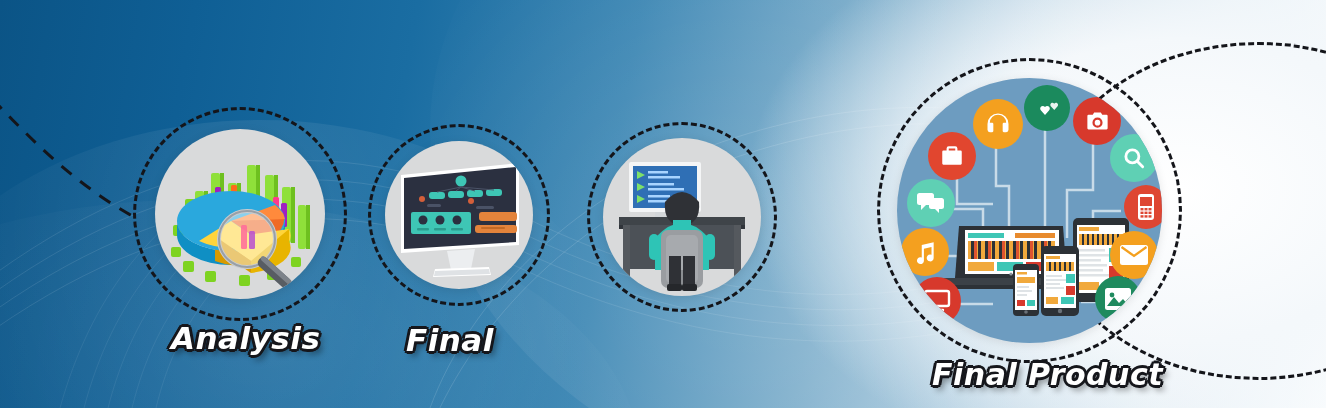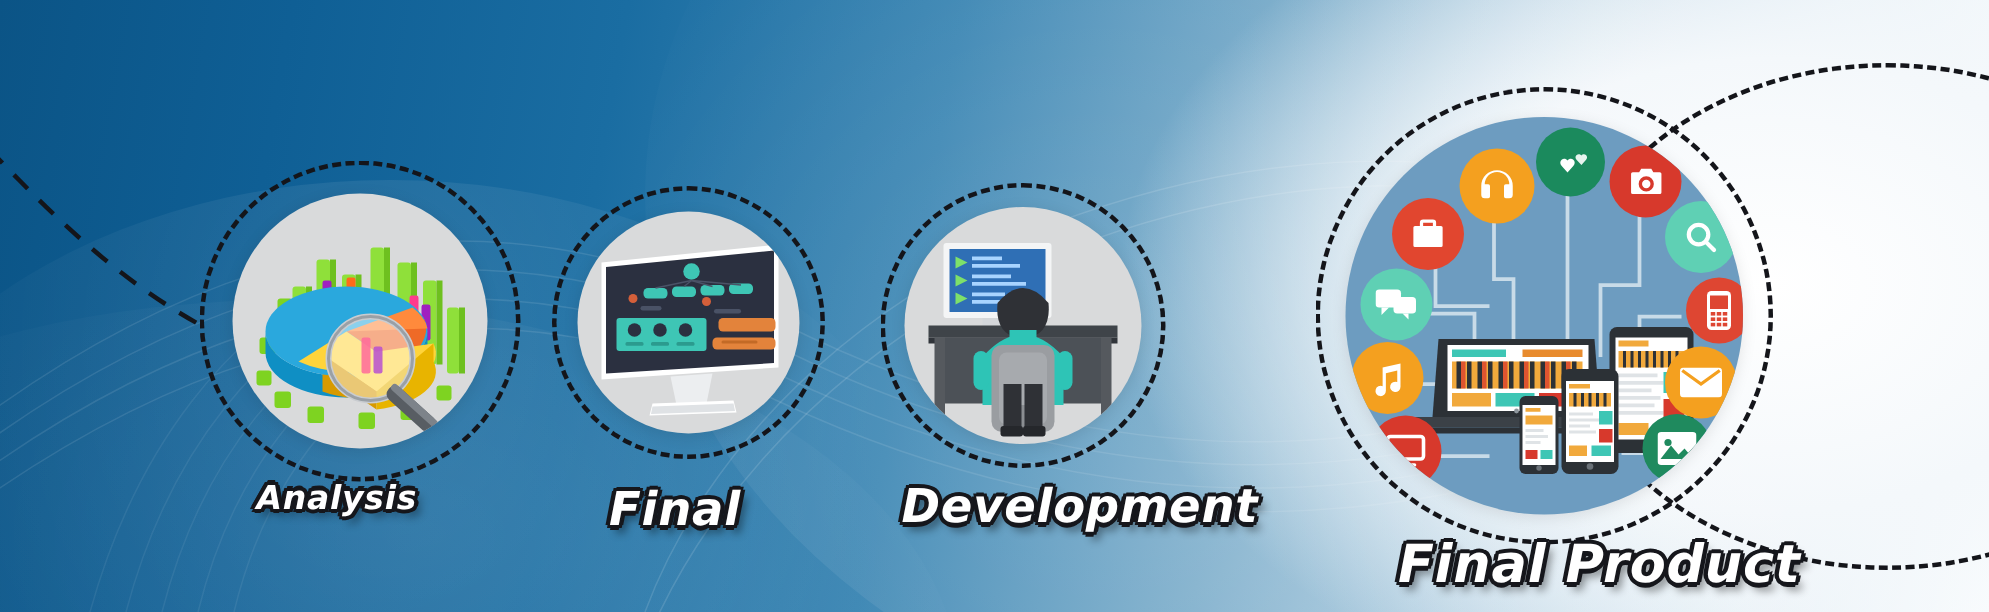--- a/index.html
+++ b/index.html
@@ -69,37 +69,37 @@
       -2px -2px 0 #16171c,  2px -2px 0 #16171c,
       -2px  2px 0 #16171c,  2px  2px 0 #16171c,
       -3px  0   0 #16171c,  3px  0   0 #16171c,
        0   -3px 0 #16171c,  0    3px 0 #16171c,
        4px  5px 6px rgba(0,0,0,0.45);
   }
 
   
   #s1-ring { left:133px; top:107px; width:214px; height:214px; }
   #s1-disc { left:155px; top:129px; width:170px; height:170px; }
-  #s1-label{ left:171px; top:320px; font-size:22px; }
+  #s1-label{ left:171px; top:320px; font-size:31px; }
 
   
   #s2-ring { left:368px; top:124px; width:182px; height:182px; }
   #s2-disc { left:385px; top:141px; width:148px; height:148px; }
   #s2-label{ left:406px; top:322px; font-size:31px; }
 
   
   #s3-ring { left:587px; top:122px; width:190px; height:190px; }
   #s3-disc { left:603px; top:138px; width:158px; height:158px; }
   #s3-label{ left:601px; top:320px; font-size:31px; }
 
   
   #s4-ring { left:877px; top:58px; width:305px; height:305px; }
   #s4-disc { left:897px; top:78px; width:265px; height:265px;
              background:#6d9cc0; }
-  #s4-label{ left:932px; top:357px; font-size:35px; }
+  #s4-label{ left:932px; top:357px; font-size:30px; }
 
   
   #outer-loop {
     position:absolute; left:1043px; top:42px; width:430px; height:338px;
     border-radius:50%; border:3px dashed #14151a;
   }
   #left-tail { position:absolute; left:-16px; top:78px; width:190px; height:160px; }
 
   
   .art { position:absolute; left:0; top:0; width:100%; height:100%; }
@@ -304,21 +304,20 @@
       <rect x="58" y="92" width="42" height="58" rx="7" fill="#9a9da1"></rect>
       <rect x="63" y="97" width="32" height="48" rx="5" fill="#a7aaae"></rect>
       <rect x="74" y="132" width="10" height="20" fill="#8b8e92"></rect>
 
       <rect x="66" y="118" width="12" height="34" fill="#2f3136"></rect>
       <rect x="80" y="118" width="12" height="34" fill="#2f3136"></rect>
       <rect x="64" y="146" width="15" height="7" rx="2" fill="#25272b"></rect>
       <rect x="79" y="146" width="15" height="7" rx="2" fill="#25272b"></rect>
     </svg>
   </div>
-  <div class="label" id="s3-label">Development</div>
 
   <div class="dashring" id="s4-ring"></div>
   <div class="disc" id="s4-disc">
     <svg class="art" viewBox="0 0 265 265">
 
       <g fill="none" stroke="#c8dbe8" stroke-width="2.5">
         <path d="M60,82 L60,126 L96,126"></path>
         <path d="M99,54 L99,108 L112,108 L112,160"></path>
         <path d="M148,44 L148,160"></path>
         <path d="M196,56 L196,112 L170,112 L170,160"></path>

